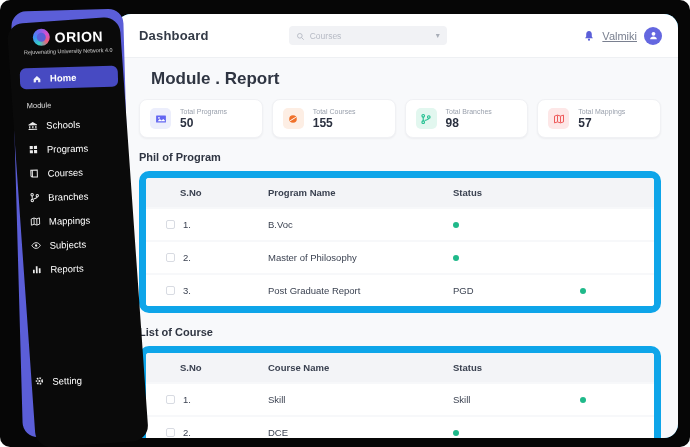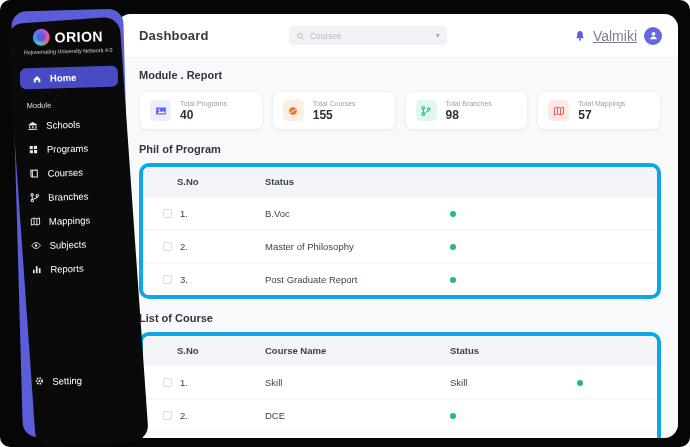--- a/index.html
+++ b/index.html
@@ -7,34 +7,34 @@
          font-family:"Liberation Sans",sans-serif;-webkit-font-smoothing:antialiased;}
   
   .panel{position:absolute;left:117px;top:14px;width:561px;height:424px;background:#0ea5e9;border-radius:14px;overflow:hidden;}
   .topbar{height:44px;display:flex;align-items:center;padding:0 16px 0 22px;background:#fff;border-bottom:1px solid #eef0f3;box-sizing:border-box;}
   .page-title{font-size:13px;font-weight:700;color:#333a46;letter-spacing:.2px;}
   .searchbar{margin-left:80px;width:158px;height:19px;background:#f1f2f5;border-radius:4px;display:flex;align-items:center;padding:0 7px;gap:5px;color:#b3b8c2;box-sizing:border-box;}
   .searchbar .ph{font-size:8.5px;color:#b6bac4;flex:1;}
   .searchbar .chev{font-size:8px;color:#a9aeb8;line-height:1;}
   .tb-right{margin-left:auto;display:flex;align-items:center;gap:7px;}
   .bell{color:var(--accent,#5b5fd8);display:flex;}
-  .uname{font-size:14px;color:#7a8090;text-decoration:underline;}
+  .uname{font-size:11px;color:#7a8090;text-decoration:underline;}
   .avatar{width:18px;height:18px;border-radius:50%;background:#6467e0;display:flex;align-items:center;justify-content:center;color:#fff;}
   .content{height:380px;background:#f8f9fb;padding:11px 17px 0 22px;box-sizing:border-box;}
-  .crumb{font-size:11px;font-weight:700;color:#2f3542;margin-bottom:10px;}
+  .crumb{font-size:17px;font-weight:700;color:#2f3542;margin-bottom:10px;margin-left:12px;}
   
   .cards{display:flex;gap:9px;margin-bottom:13px;}
   .card{flex:1;background:#fff;border:1px solid #f0f1f4;border-radius:8px;box-shadow:0 1px 2px rgba(16,24,40,.05);
         display:flex;align-items:center;gap:9px;padding:8px 10px;height:39px;box-sizing:border-box;}
   .cicon{width:21px;height:21px;border-radius:5px;display:flex;align-items:center;justify-content:center;flex:none;}
   .clabel{font-size:7px;color:#9aa1ad;margin-bottom:2px;}
   .cvalue{font-size:12px;font-weight:700;color:#2b3140;line-height:1;}
   
   .sec-title{font-size:11px;font-weight:700;color:#2f3542;margin:0 0 8px;}
-  .tcard{background:#fff;border:4px solid #0ea5e9;border-radius:10px;overflow:hidden;margin-bottom:13px;}
+  .tcard{background:#fff;border:7px solid #0ea5e9;border-radius:10px;overflow:hidden;margin-bottom:13px;}
   .thead,.trow{display:grid;grid-template-columns:122px 185px 127px 1fr;align-items:center;}
   .thead{background:#f3f4f7;height:29px;font-size:9.5px;font-weight:700;color:#3a4150;}
   .thead .h1{padding-left:34px;}
   .trow{height:31px;font-size:9.5px;color:#3c4352;border-top:2px solid #f7f8fa;background:#fff;}
   .c1{display:flex;align-items:center;gap:8px;padding-left:20px;}
   .cbx{width:7px;height:7px;border:1px solid #d8dbe2;border-radius:2px;background:#fff;flex:none;}
   .dot{width:6px;height:6px;border-radius:50%;background:var(--status,#1fb98a);display:inline-block;}
   
   .sidebar{position:absolute;left:17px;top:10px;width:112px;height:426px;background:var(--sidebar,#5b5ed8);
            border-radius:15px;transform:rotate(-1.6deg);color:#fff;padding-top:18px;box-sizing:border-box;}
@@ -94,21 +94,21 @@
           <div class="card">
     <span class="cicon" style="background: rgb(236, 238, 252); color: rgb(99, 102, 241);">
               <svg width="12" height="12" viewBox="0 0 12 12" fill="currentColor" aria-hidden="true">
                 <path d="M1.6 2.6h8.8a.5.5 0 0 1 .5.5v5.8a.5.5 0 0 1-.5.5H1.6a.5.5 0 0 1-.5-.5V3.1a.5.5 0 0 1 .5-.5z"></path>
                 <circle cx="4" cy="4.8" r=".85" fill="#fff"></circle>
                 <path d="M2.5 8.3 4.9 6l1.6 1.5L8.2 5.9 9.9 7.5v.8z" fill="#fff"></path>
               </svg>
             </span>
     <span>
       <div class="clabel">Total Programs</div>
-      <div class="cvalue">40</div>
+      <div class="cvalue">50</div>
     </span>
   </div>
           <div class="card">
     <span class="cicon" style="background: rgb(253, 238, 228); color: rgb(240, 113, 42);">
               <svg width="12" height="12" viewBox="0 0 12 12" fill="currentColor" aria-hidden="true">
                 <circle cx="6" cy="6" r="3.8"></circle>
                 <path d="M3.2 7.7C4.6 6.3 7.4 5.7 8.8 4.3" fill="none" stroke="#fff" stroke-width="1"></path>
               </svg>
             </span>
     <span>
@@ -143,20 +143,21 @@
       <div class="cvalue">57</div>
     </span>
   </div>
         </div>
       <div id="tables">
           <section>
     <h3 class="sec-title">Phil of Program</h3>
     <div class="tcard">
       <div class="thead">
         <div class="h1">S.No</div>
+        <div class="h2">Program Name</div>
         <div class="h4">Status</div>
       </div>
       <div class="tbody">
                 <div class="trow">
     <div class="c1">
       <span class="cbx"></span>
       <span class="sno">1.</span>
     </div>
     <div class="c3">B.Voc</div>
     <div class="c4"><span class="dot"></span></div>
@@ -168,20 +169,21 @@
     </div>
     <div class="c2">Master of Philosophy</div>
     <div class="c4"><span class="dot"></span></div>
   </div>
                 <div class="trow">
     <div class="c1">
       <span class="cbx"></span>
       <span class="sno">3.</span>
     </div>
     <div class="c2">Post Graduate Report</div>
+    <div class="c3">PGD</div>
     <div class="c4"><span class="dot"></span></div>
   </div>
               </div>
     </div>
   </section>
           <section>
     <h3 class="sec-title">List of Course</h3>
     <div class="tcard">
       <div class="thead">
         <div class="h1">S.No</div>

